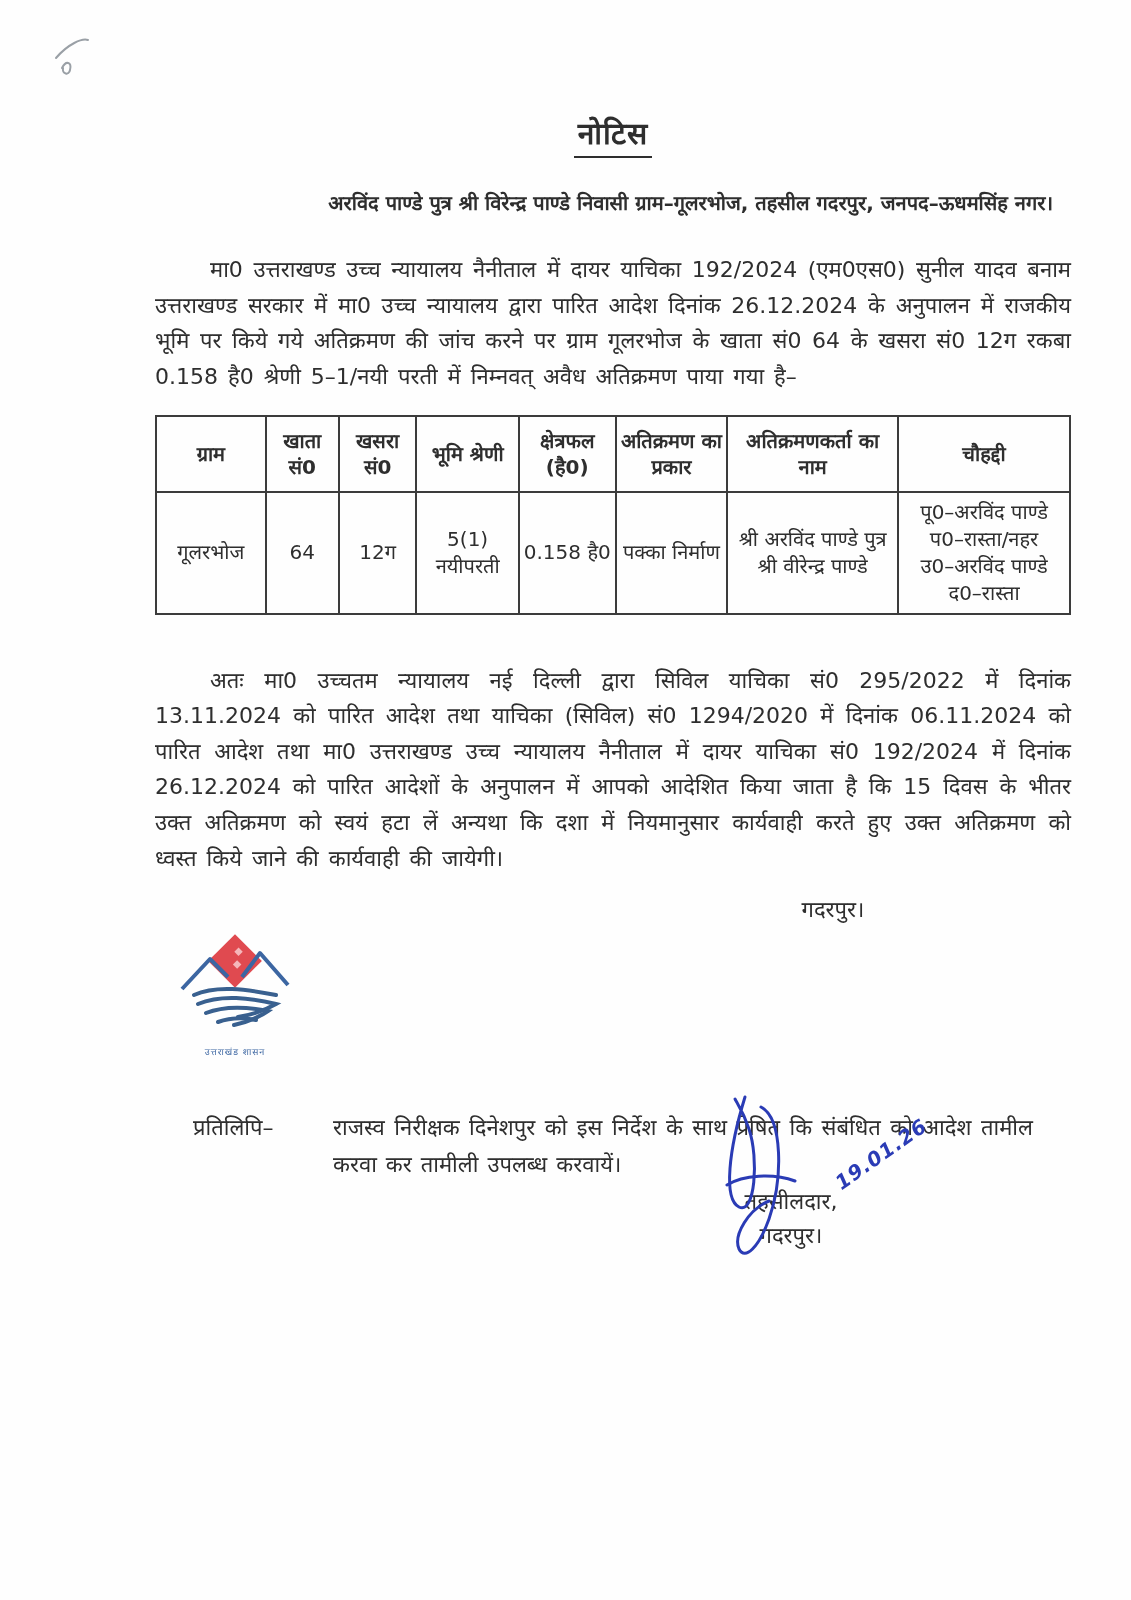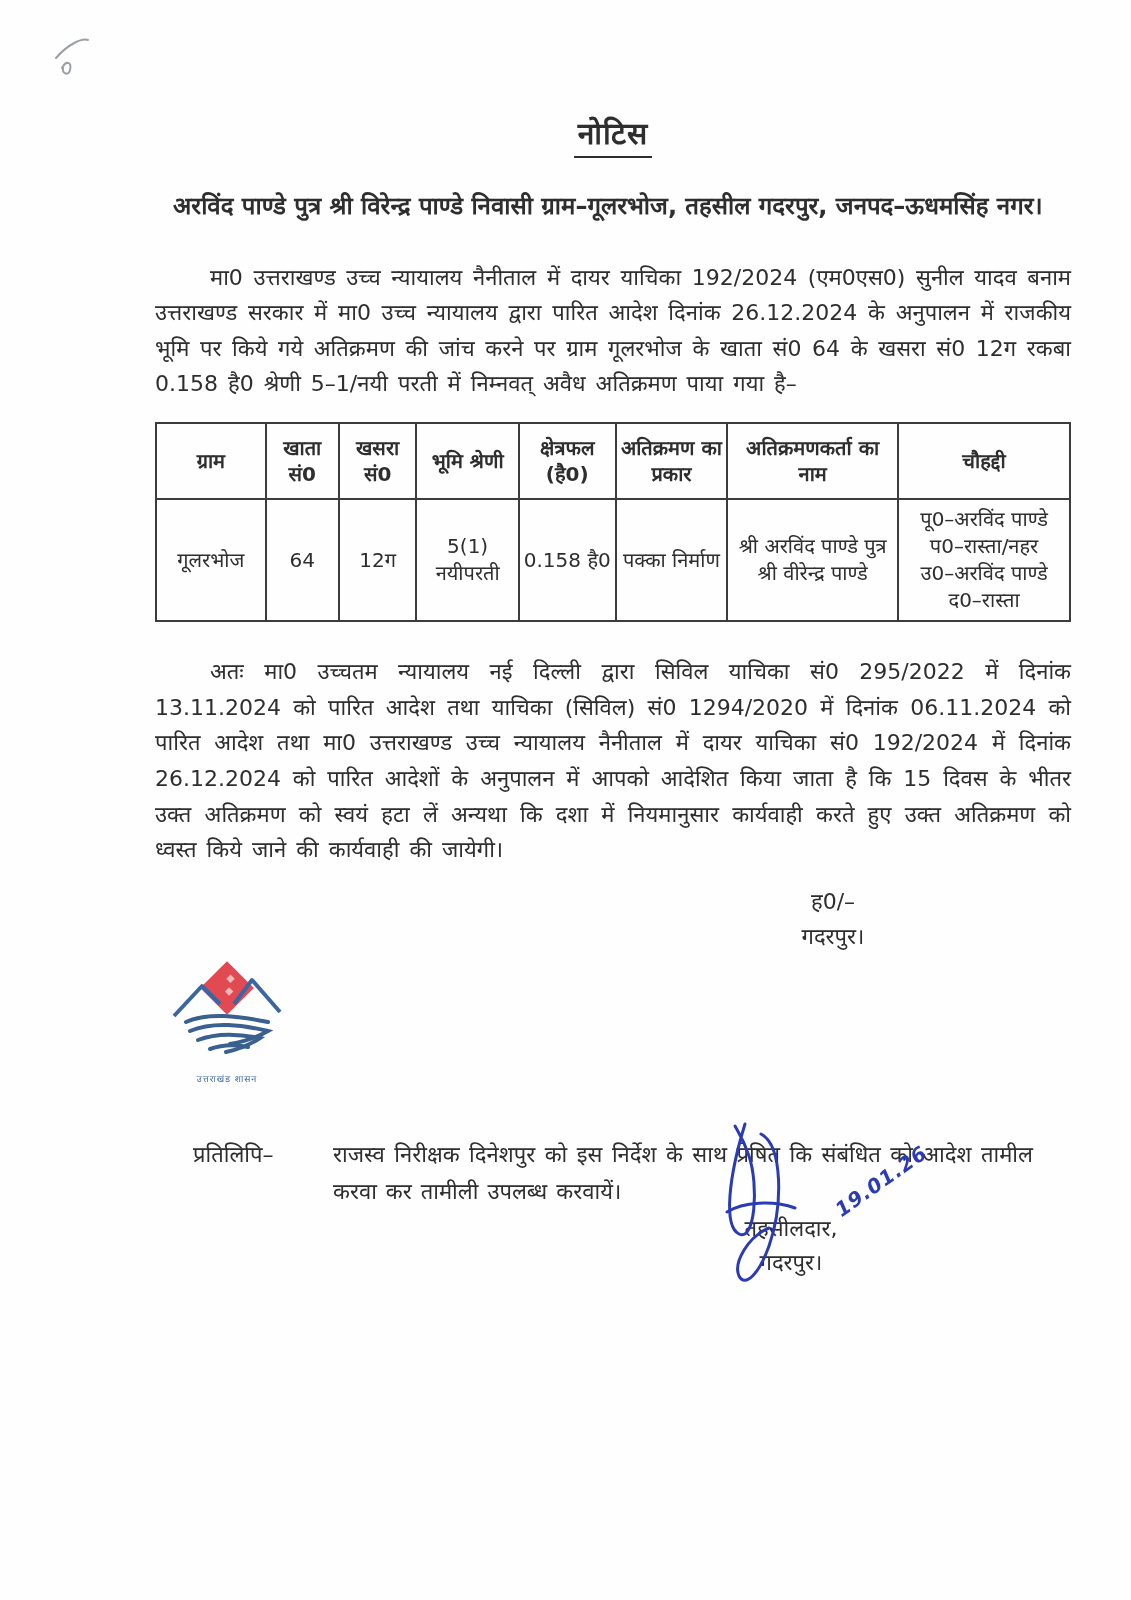--- a/index.html
+++ b/index.html
@@ -23,36 +23,36 @@
     display:inline-block;
     font-size:30px; font-weight:700;
     border-bottom:2px solid #2e2e2e;
     padding:0 4px 3px 4px;
     letter-spacing:1px;
   }
 
   .heading {
     margin:26px auto 0 auto;
     max-width:880px;
-    text-align:left;
-    font-size:24px; font-weight:700;
+    text-align:right;
+    font-size:20px; font-weight:700;
     line-height:1.9;
   }
 
   .para {
     font-size:22px;
     line-height:1.62;
     text-align:justify;
     text-indent:55px;
     margin:0;
     word-spacing:3px;
   }
   .para-1 { margin-top:30px; }
   .para-after-table { margin-top:6px; }
-  .para-final { margin-top:32px; }
+  .para-final { margin-top:48px; }
 
   table.enc {
     width:100%;
     border-collapse:collapse;
     margin-top:20px;
     table-layout:fixed;
   }
   table.enc th, table.enc td {
     border:2px solid #3c3c3c;
     text-align:center;
@@ -72,21 +72,21 @@
     margin-top:16px;
     margin-left:auto;
     margin-right:128px;
     width:220px;
     text-align:center;
     font-size:22px;
     line-height:1.6;
   }
 
   .office-row { position:relative; margin-top:14px; min-height:135px; }
-  .logo-box { position:absolute; left:8px; top:-14px; width:128px; text-align:center; }
+  .logo-box { position:absolute; left:16px; top:-14px; width:128px; text-align:center; }
   .logo-caption { font-size:9px; color:#3c66a2; letter-spacing:1px; margin-top:-4px; }
   .office-main { margin-left:190px; }
   .office-name {
     display:inline-block;
     font-size:27px; font-weight:700;
     border-bottom:2px solid #333;
     padding-bottom:4px;
     letter-spacing:.5px;
   }
   .ref-row {
@@ -181,21 +181,20 @@
             <div class="bound-line">द0–रास्ता</div>
           </td>
         </tr>
       </tbody>
     </table>
 
 
     <p class="para para-final">अतः मा0 उच्चतम न्यायालय नई दिल्ली द्वारा सिविल याचिका सं0 295/2022 में दिनांक 13.11.2024 को पारित आदेश तथा याचिका (सिविल) सं0 1294/2020 में दिनांक 06.11.2024 को पारित आदेश तथा मा0 उत्तराखण्ड उच्च न्यायालय नैनीताल में दायर याचिका सं0 192/2024 में दिनांक 26.12.2024 को पारित आदेशों के अनुपालन में आपको आदेशित किया जाता है कि 15 दिवस के भीतर उक्त अतिक्रमण को स्वयं हटा लें अन्यथा कि दशा में नियमानुसार कार्यवाही करते हुए उक्त अतिक्रमण को ध्वस्त किये जाने की कार्यवाही की जायेगी।</p>
 
     <div class="sign-block">
-      <div>ह0/–</div>
       <div>गदरपुर।</div>
     </div>
 
     <div class="office-row">
       <div class="logo-box">
         <svg width="118" height="118" viewBox="0 0 118 118">
           <g transform="translate(59,34) rotate(45)">
             <rect x="-19" y="-19" width="38" height="38" fill="#e04a50"></rect>
             <rect x="-7" y="-12" width="6" height="6" fill="#f5b7ba"></rect>
             <rect x="1" y="-2" width="6" height="6" fill="#f5b7ba"></rect>

